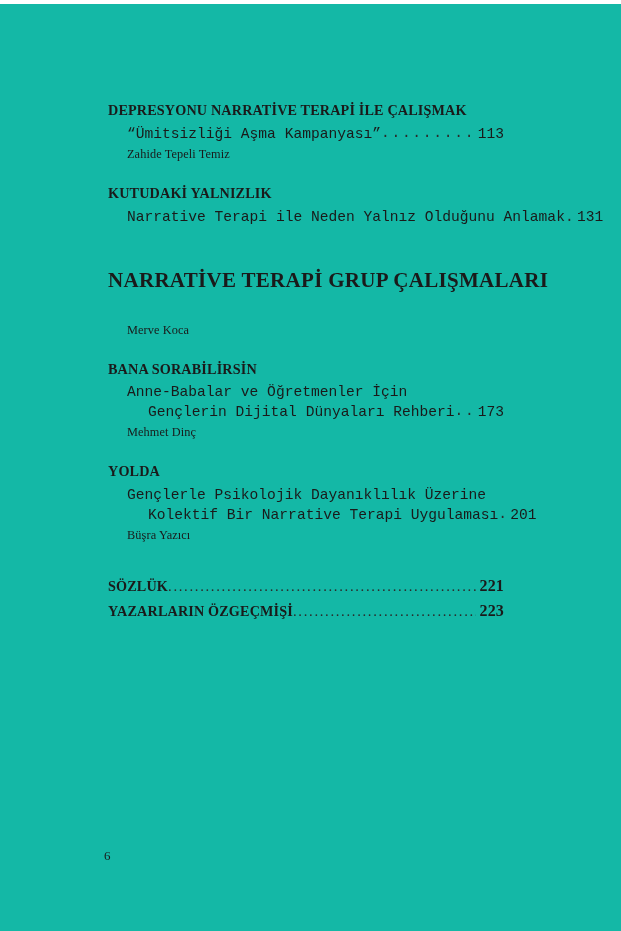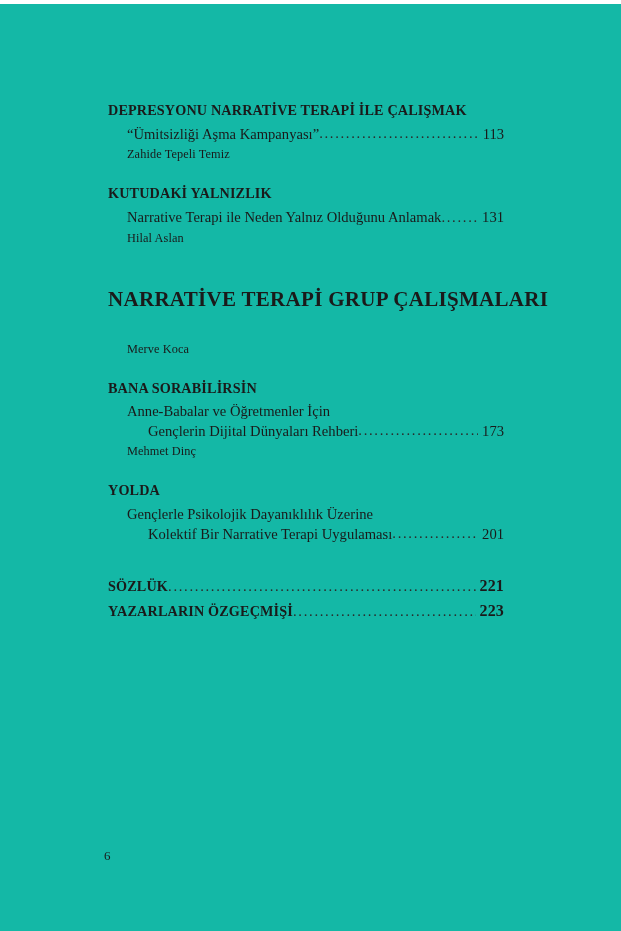--- a/index.html
+++ b/index.html
@@ -50,20 +50,21 @@
     margin-left: 19px;          
     font-size: 14.6px;
     line-height: 1.34;
     margin-bottom: 2px;
   }
 
   .entry-line {
     display: flex;
     align-items: center;
     width: 377px;               
+    font-family: Liberation Mono, monospace;
   }
 
   .entry-line.continued {
     padding-left: 21px;         
     width: 377px;
     box-sizing: border-box;
   }
 
   .entry-text {
     flex: 0 1 auto;
@@ -179,21 +180,20 @@
         <div class="section-title">KUTUDAKİ YALNIZLIK</div>
 
         <div class="entry">
           <div class="entry-line">
             <span class="entry-text">Narrative Terapi ile Neden Yalnız Olduğunu Anlamak</span>
             <span class="leader"></span>
             <span class="page-no">131</span>
           </div>
         </div>
 
-        <div class="author">Hilal Aslan</div>
       </div>
 
     </div>
 
     <div class="part-heading">NARRATİVE TERAPİ GRUP ÇALIŞMALARI</div>
 
     <div class="section">
 
 
       <div class="author">Merve Koca</div>
@@ -225,20 +225,21 @@
           <span class="entry-text">Gençlerle Psikolojik Dayanıklılık Üzerine</span>
 
         </div>
         <div class="entry-line continued">
           <span class="entry-text">Kolektif Bir Narrative Terapi Uygulaması</span>
           <span class="leader"></span>
           <span class="page-no">201</span>
         </div>
       </div>
 
+      <div class="author">Büşra Yazıcı</div>
     </div>
 
     <div class="backmatter">
       <div class="back-row">
         <span class="entry-text">SÖZLÜK</span>
         <span class="leader"></span>
         <span class="page-no">221</span>
       </div>
       <div class="back-row">
         <span class="entry-text">YAZARLARIN ÖZGEÇMİŞİ</span>

